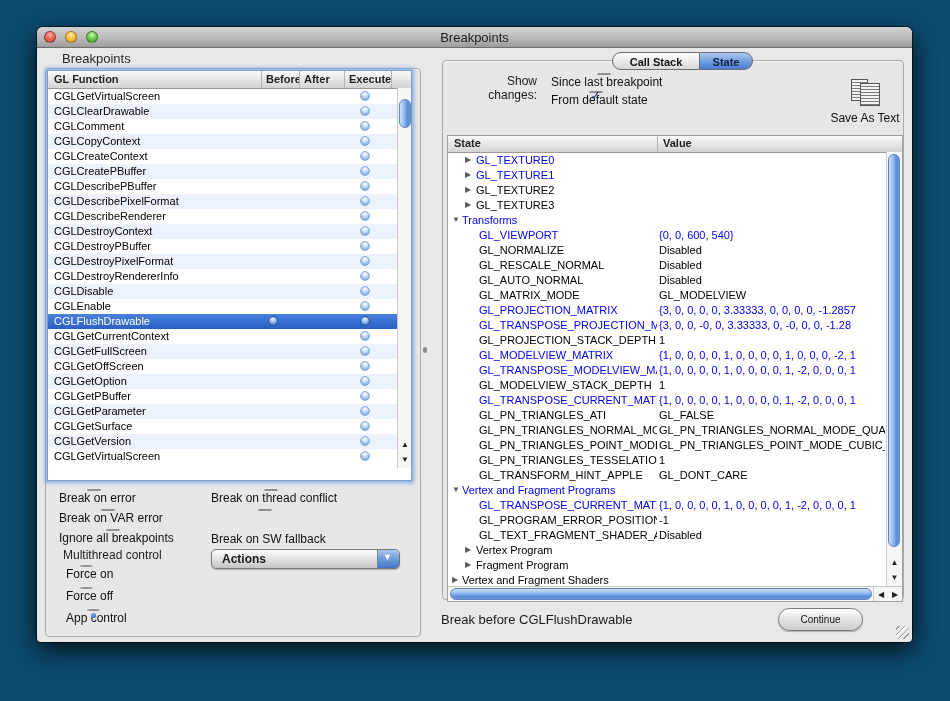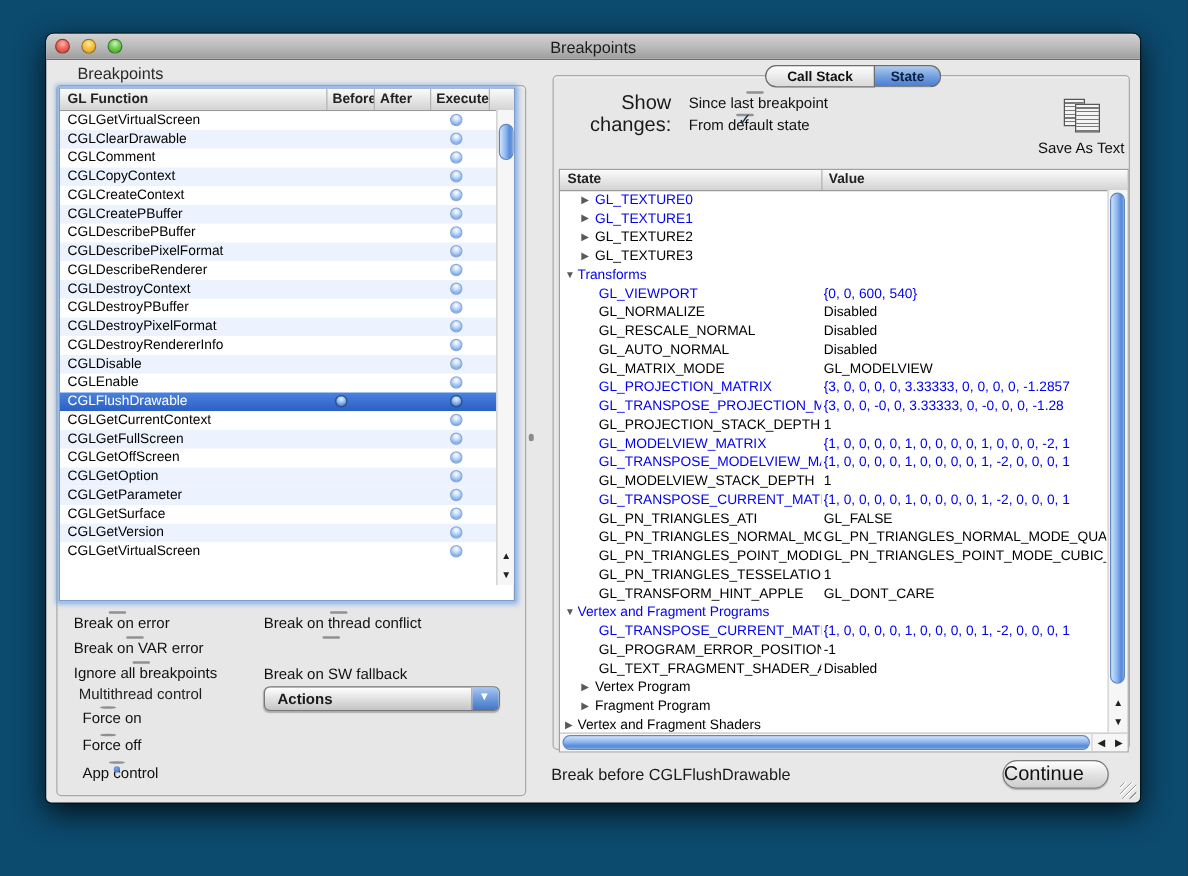--- a/index.html
+++ b/index.html
@@ -70,21 +70,21 @@
   .popup .pcap{position:absolute;right:0;top:0;width:21px;height:18px;border-left:1px solid #6b84ad;border-radius:0 4px 4px 0;
                background:linear-gradient(#a9c6ef,#6e9cdd 50%,#4675c5);}
   .popup .pcap span{position:absolute;left:5px;top:2px;font-size:9px;color:#fff;}
   
   .tabs{position:absolute;left:575px;top:25px;height:18px;display:flex;font-size:11px;font-weight:bold;color:#111;}
   .tab{box-sizing:border-box;border:1px solid #6e6e6e;padding-top:3px;text-align:center;
        background:linear-gradient(#fdfdfd,#d9d9d9);}
   .tab.first{width:88px;border-radius:9px 0 0 9px;}
   .tab.last{width:53px;border-radius:0 9px 9px 0;border-left:none;}
   .tab.sel{background:linear-gradient(#aecbf2,#6f9ddd 55%,#4a7ed2);color:#0d1f42;}
-  .sc-label{position:absolute;left:420px;top:47px;width:80px;text-align:right;font-size:16px;color:#1a1a1a;}
+  .sc-label{position:absolute;left:420px;top:47px;width:80px;text-align:right;font-size:12px;color:#1a1a1a;}
   .sc-cb1{left:514px;top:46px;}
   .sc-cb2{left:514px;top:64px;}
   
   .save-btn{position:absolute;left:800px;top:50px;width:64px;height:44px;cursor:default;}
   .page{position:absolute;background:#f4f4f4;border:1px solid #555;
         background-image:repeating-linear-gradient(#f4f4f4 0 2px,#7a7a7a 2px 3px);}
   .page.back{left:14px;top:2px;width:15px;height:20px;}
   .page.front{left:23px;top:6px;width:18px;height:21px;}
   .save-label{position:absolute;left:767px;top:84px;width:122px;text-align:center;font-size:12px;color:#111;}
   
@@ -103,23 +103,23 @@
   .sname.ind0{left:14px;width:195px;}
   .sname.ind1{left:28px;width:181px;}
   .sname.ind2{left:31px;width:178px;}
   .sval{position:absolute;left:211px;top:1px;width:226px;overflow:hidden;white-space:nowrap;}
   .chg{color:#0000ee;}
   .s-vscroll{left:438px;top:16px;width:16px;height:434px;border-left:1px solid #cfcfcf;box-sizing:border-box;}
   .s-hscroll{left:0;top:450px;width:454px;height:16px;border-top:1px solid #c6c6c6;box-sizing:border-box;}
   .corner-div{position:absolute;top:0;width:1px;height:100%;background:#d0d0d0;}
   
   .status{position:absolute;left:404px;top:585px;font-size:13px;color:#1a1a1a;}
-  .continue-btn{position:absolute;left:765px;top:581px;width:85px;height:23px;border:1px solid #7b7b7b;border-radius:12px;
+  .continue-btn{position:absolute;left:741px;top:581px;width:85px;height:23px;border:1px solid #7b7b7b;border-radius:12px;
                 background:linear-gradient(#ffffff,#e3e3e3 50%,#cdcdcd);box-shadow:0 1px 1px rgba(0,0,0,.25);
-                font-size:16px;color:#111;line-height:21px;box-sizing:border-box;}
+                font-size:10px;color:#111;text-align:center;line-height:21px;box-sizing:border-box;}
   .grip{position:absolute;right:3px;bottom:3px;width:13px;height:13px;
         background:repeating-linear-gradient(135deg,transparent 0 2px,#9a9a9a 2px 3px,rgba(255,255,255,.8) 3px 4px);}
   .dimple{position:absolute;left:386px;top:320px;width:4px;height:6px;border-radius:2px;background:#8b8b8b;}
 </style>
 </head>
 <body>
 
 <div class="stage">
   <div class="window">
 
@@ -215,20 +215,24 @@
           <div class="glrow alt">
             <span class="fn">CGLGetFullScreen</span>
             <span class="sphere exec"></span>
           </div>
           <div class="glrow">
             <span class="fn">CGLGetOffScreen</span>
             <span class="sphere exec"></span>
           </div>
           <div class="glrow alt">
             <span class="fn">CGLGetOption</span>
+            <span class="sphere exec"></span>
+          </div>
+          <div class="glrow">
+            <span class="fn">CGLGetPBuffer</span>
             <span class="sphere exec"></span>
           </div>
           <div class="glrow alt">
             <span class="fn">CGLGetParameter</span>
             <span class="sphere exec"></span>
           </div>
           <div class="glrow">
             <span class="fn">CGLGetSurface</span>
             <span class="sphere exec"></span>
           </div>

